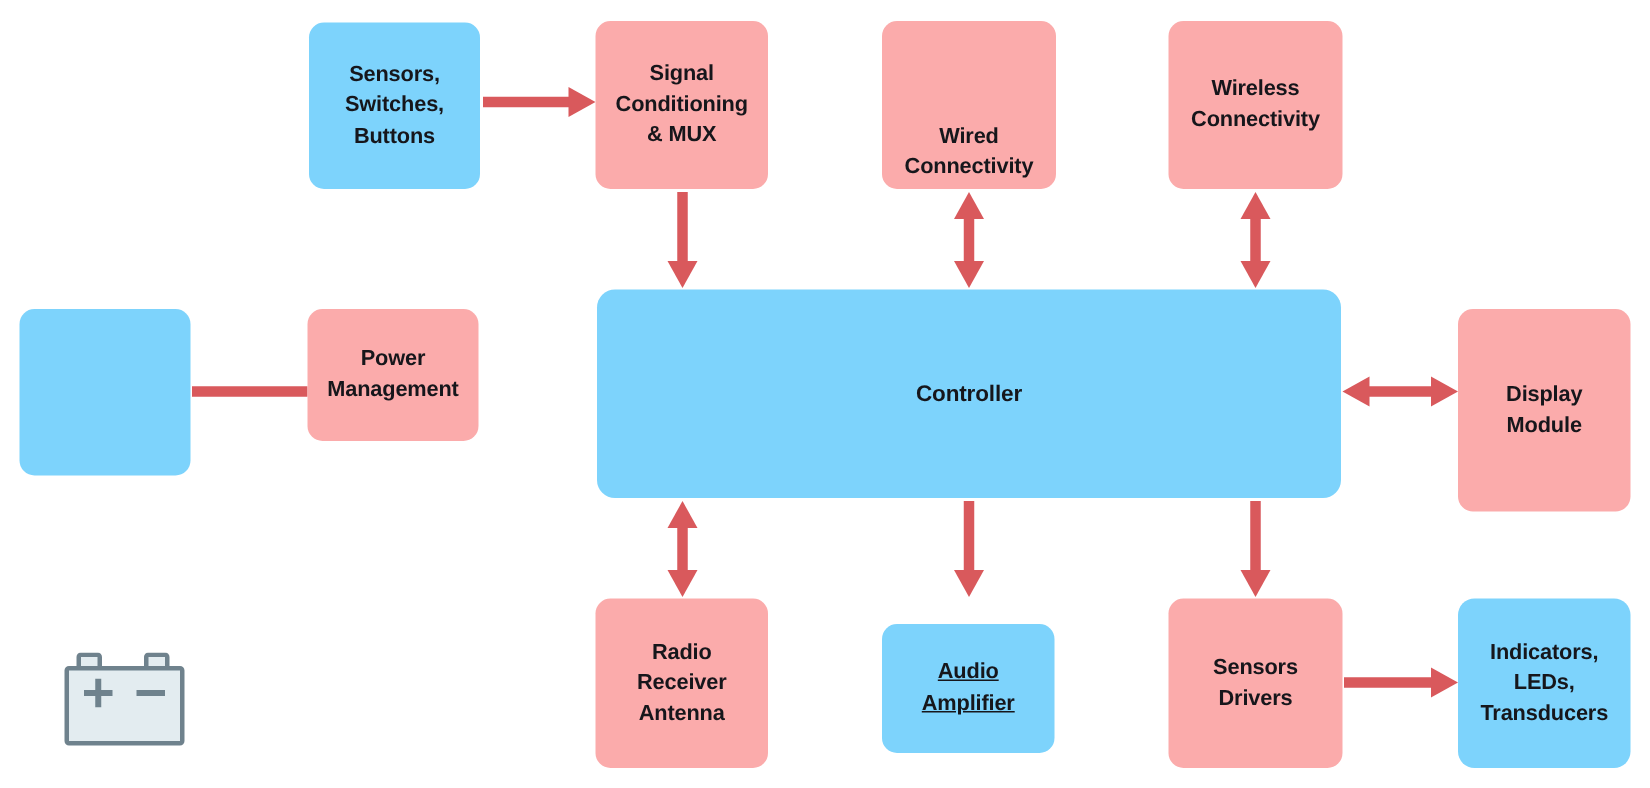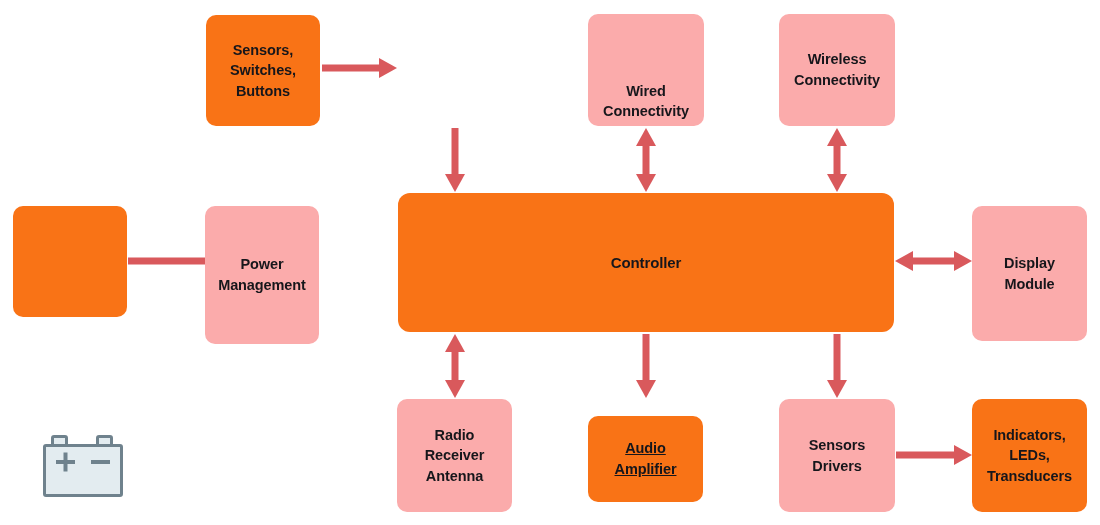--- a/index.html
+++ b/index.html
@@ -26,21 +26,21 @@
     justify-content: center;
     text-align: center;
     color: #16161b;
     font-size: 14.5px;
     font-weight: 700;
     line-height: 1.42;
     letter-spacing: -0.1px;
     padding: 4px 6px;
   }
   .node.pink { background: #fbabab; }
-  .node.blue { background: #f97316; }
+  .node.blue { background: #7dd3fc; }
   .node.big  { font-size: 15px; font-weight: 700; border-radius: 12px; }
   .node-label { display: block; white-space: pre-line; }
 
   svg.edges {
     position: absolute;
     left: 0; top: 0;
     width: 1100px;
     height: 525px;
     pointer-events: none;
   }
@@ -111,20 +111,25 @@
       <polygon points="972,455 954,445 954,465" fill="#d9595c"></polygon>
     </g>
   </svg>
 
   <div class="node blue" style="left:206px; top:15px; width:114px; height:111px;">
     <span class="node-label">Sensors,
 Switches,
 Buttons</span>
   </div>
 
+  <div class="node pink" style="left:397px; top:14px; width:115px; height:112px;">
+    <span class="node-label">Signal
+Conditioning
+&amp; MUX</span>
+  </div>
 
   <div class="node pink" style="left:588px; top:14px; width:116px; height:112px;align-items:flex-end;">
     <span class="node-label">Wired
 Connectivity</span>
   </div>
 
   <div class="node pink" style="left:779px; top:14px; width:116px; height:112px;">
     <span class="node-label">Wireless
 Connectivity</span>
   </div>
@@ -133,21 +138,21 @@
     <svg class="battery-icon" width="82" height="63" viewBox="0 0 82 63" xmlns="http://www.w3.org/2000/svg">
       <rect x="10.5" y="1.5" width="14" height="9" rx="1.5" fill="#e3ecf0" stroke="#6f828d" stroke-width="3"></rect>
       <rect x="55.5" y="1.5" width="14" height="9" rx="1.5" fill="#e3ecf0" stroke="#6f828d" stroke-width="3"></rect>
       <rect x="2.5" y="10.5" width="77" height="50" rx="1.5" fill="#e3ecf0" stroke="#6f828d" stroke-width="3"></rect>
       <rect x="14" y="25" width="19" height="4" fill="#6f828d"></rect>
       <rect x="21.5" y="17.5" width="4" height="19" fill="#6f828d"></rect>
       <rect x="49" y="25" width="19" height="4" fill="#6f828d"></rect>
     </svg>
   </div>
 
-  <div class="node pink" style="left:205px; top:206px; width:114px; height:138px;">
+  <div class="node pink" style="left:205px; top:206px; width:114px; height:88px;">
     <span class="node-label">Power
 Management</span>
   </div>
 
   <div class="node blue big" style="left:398px; top:193px; width:496px; height:139px;">
     <span class="node-label">Controller</span>
   </div>
 
   <div class="node pink" style="left:972px; top:206px; width:115px; height:135px;">
     <span class="node-label">Display
@@ -163,19 +168,19 @@
   <div class="node blue" style="left:588px; top:416px; width:115px; height:86px;text-decoration:underline;">
     <span class="node-label">Audio
 Amplifier</span>
   </div>
 
   <div class="node pink" style="left:779px; top:399px; width:116px; height:113px;">
     <span class="node-label">Sensors
 Drivers</span>
   </div>
 
-  <div class="node blue" style="left:972px; top:399px; width:115px; height:113px;">
+  <div class="node blue" style="left:972px; top:399px; width:115px; height:113px;border-radius:11px;">
     <span class="node-label">Indicators,
 LEDs,
 Transducers</span>
   </div>
 
 </div>
 
 </body></html>

